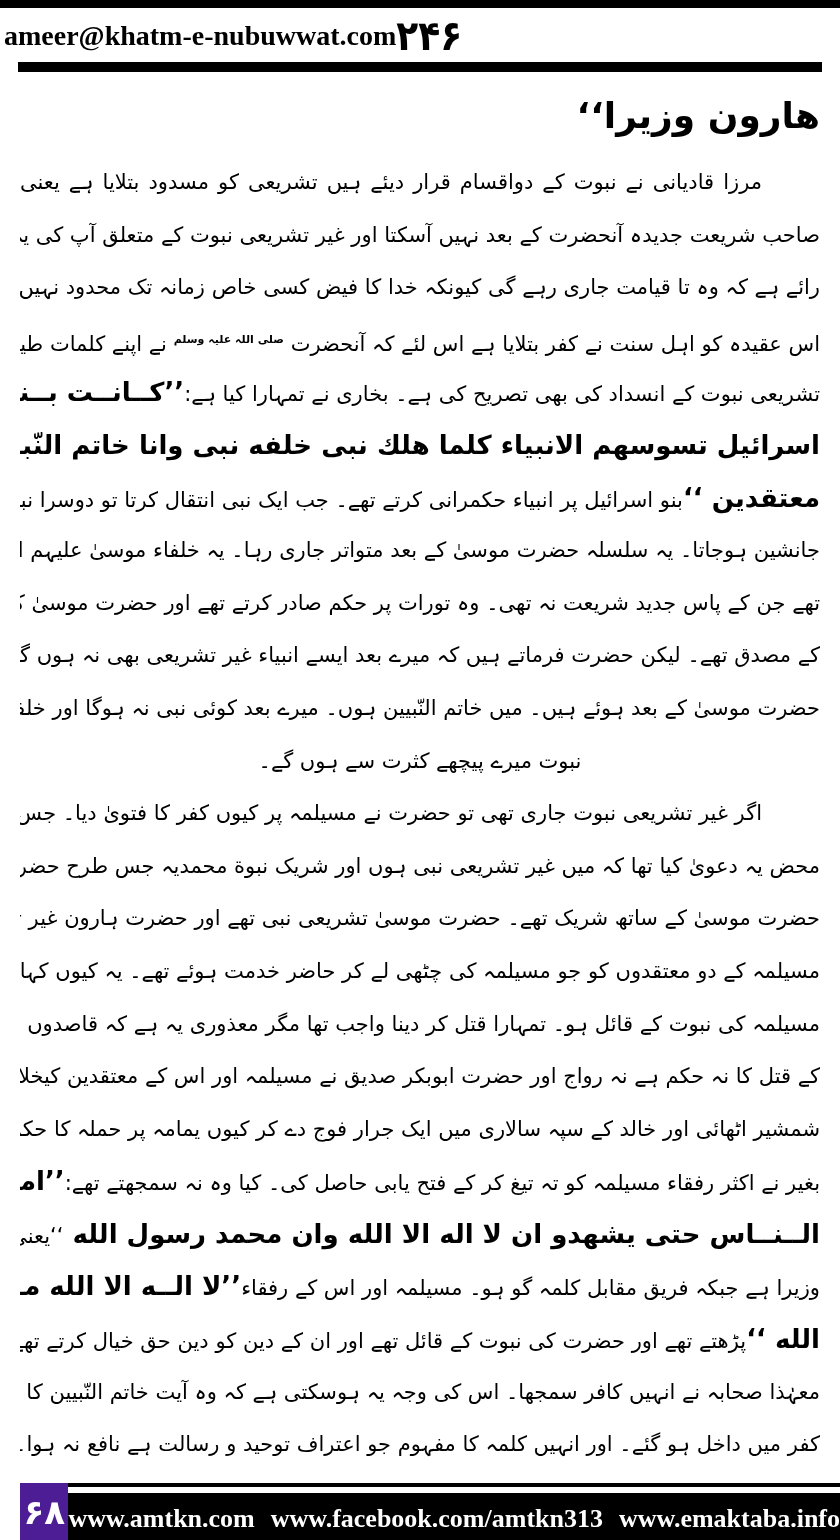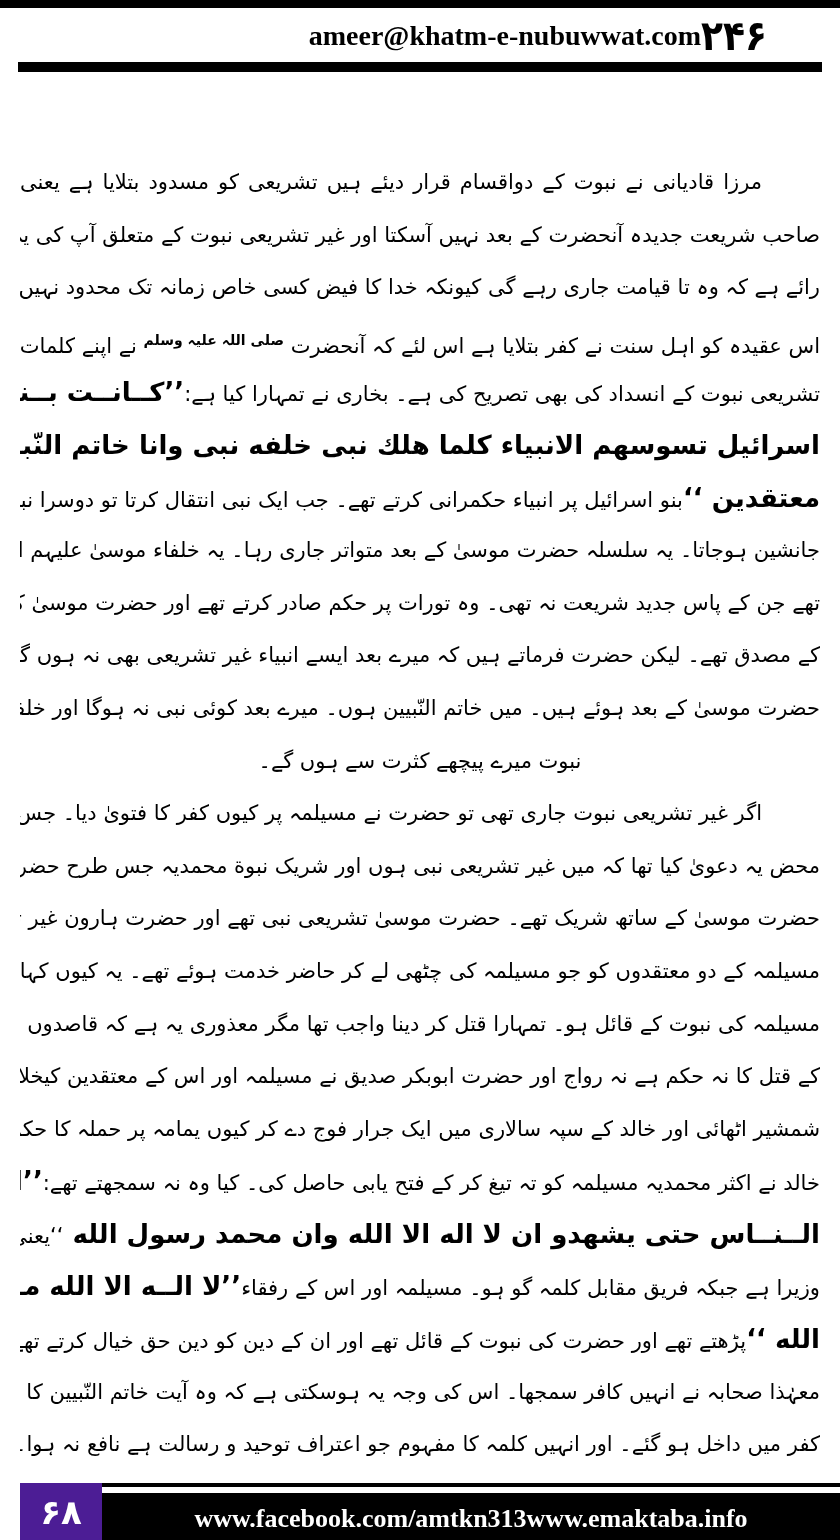--- a/index.html
+++ b/index.html
@@ -8,22 +8,22 @@
     width:840px;height:1540px;
     margin:0 auto;
     background:#ffffff;
     overflow:hidden;
     font-family:"DejaVu Sans",sans-serif;
     color:#000;
   }
   .topbar{position:absolute;top:0;left:0;width:840px;height:8px;background:#000;}
   .header{
     position:absolute;top:10px;left:0;width:787px;height:52px;
-    display:flex;align-items:center;justify-content:flex-end;
-    padding:0 20px;box-sizing:border-box;
+    display:flex;align-items:center;justify-content:flex-start;
+    padding:0 4px;box-sizing:border-box;
   }
   .email{
     font-family:"Liberation Serif",serif;
     font-weight:bold;font-size:28px;letter-spacing:0;
   }
   .pagenum{
     font-family:"DejaVu Sans",sans-serif;
     font-weight:bold;font-size:36px;line-height:1;
     transform:scaleY(1.15);
   }
@@ -47,21 +47,21 @@
     height:52.6px;line-height:52.6px;
     text-align:justify;text-align-last:justify;-moz-text-align-last:justify;
     text-justify:inter-word;
     white-space:nowrap;
     font-size:21px;
   }
   .line.first{padding-right:58px;}
   .line.center{text-align-last:center;-moz-text-align-last:center;}
   .ur{font-size:21px;}
   .ar{font-weight:bold;font-size:26px;}
-  .saw{font-weight:bold;font-size:14px;vertical-align:super;}
+  .saw{font-weight:bold;font-size:11px;vertical-align:super;}
   .footer{
     position:absolute;left:0;bottom:0;width:840px;height:57px;
     display:flex;align-items:stretch;
   }
   .footer-pagebox{
     margin-left:20px;width:82px;background:#4c1d95;
     display:flex;align-items:center;justify-content:center;
   }
   .footer-pagenum{
     color:#fff;font-weight:bold;font-size:34px;line-height:1;
@@ -71,36 +71,37 @@
   .double-rule{
     height:6px;background:#fff;
     border-top:4px solid #000;border-bottom:4px solid #000;
   }
   .footer-bar{
     flex:1;background:#000;color:#fff;
     display:flex;align-items:center;justify-content:center;
     font-family:"Liberation Serif",serif;font-weight:bold;font-size:26px;
     white-space:nowrap;
   }
-  .flink + .flink{margin-left:0;text-align:right;}
+  .flink + .flink{margin-left:16px;text-align:right;}
 </style>
 </head>
 <body>
 
 <div class="page">
 
   <div class="topbar"></div>
 
   <div class="header">
     <span class="email">ameer@khatm-e-nubuwwat.com</span>
     <span class="pagenum">۲۴۶</span>
   </div>
 
   <div class="rule"></div>
 
+  <div class="heading">هارون وزیرا‘‘</div>
 
   <div class="bodytext" id="body-lines">
       <div class="line first"><span class="ur">مرزا قادیانی نے نبوت کے دواقسام قرار دیئے ہیں تشریعی کو مسدود بتلایا ہے یعنی</span></div>
       <div class="line"><span class="ur">صاحب شریعت جدیدہ آنحضرت کے بعد نہیں آسکتا اور غیر تشریعی نبوت کے متعلق آپ کی یہ</span></div>
       <div class="line"><span class="ur">رائے ہے کہ وہ تا قیامت جاری رہے گی کیونکہ خدا کا فیض کسی خاص زمانہ تک محدود نہیں ہوسکتا اور</span></div>
       <div class="line"><span class="ur">اس عقیدہ کو اہل سنت نے کفر بتلایا ہے اس لئے کہ آنحضرت </span><span class="saw">صلی اللہ علیہ وسلم</span><span class="ur"> نے اپنے کلمات طیبات میں غیر</span></div>
       <div class="line"><span class="ur">تشریعی نبوت کے انسداد کی بھی تصریح کی ہے۔ بخاری نے تمہارا کیا ہے:</span><span class="ar">’’کــانــت بــنــوا</span></div>
       <div class="line"><span class="ar">اسرائیل تسوسهم الانبیاء کلما هلك نبی خلفه نبی وانا خاتم النّبیین لا نبی</span></div>
       <div class="line"><span class="ar">معتقدین ‘‘</span><span class="ur">بنو اسرائیل پر انبیاء حکمرانی کرتے تھے۔ جب ایک نبی انتقال کرتا تو دوسرا نبی اس کا</span></div>
       <div class="line"><span class="ur">جانشین ہوجاتا۔ یہ سلسلہ حضرت موسیٰ کے بعد متواتر جاری رہا۔ یہ خلفاء موسیٰ علیہم السلام کہلاتے</span></div>
@@ -108,34 +109,35 @@
       <div class="line"><span class="ur">کے مصدق تھے۔ لیکن حضرت فرماتے ہیں کہ میرے بعد ایسے انبیاء غیر تشریعی بھی نہ ہوں گے جیسے</span></div>
       <div class="line"><span class="ur">حضرت موسیٰ کے بعد ہوئے ہیں۔ میں خاتم النّبیین ہوں۔ میرے بعد کوئی نبی نہ ہوگا اور خلفاء بغیر</span></div>
       <div class="line center"><span class="ur">نبوت میرے پیچھے کثرت سے ہوں گے۔</span></div>
       <div class="line first"><span class="ur">اگر غیر تشریعی نبوت جاری تھی تو حضرت نے مسیلمہ پر کیوں کفر کا فتویٰ دیا۔ جس نے</span></div>
       <div class="line"><span class="ur">محض یہ دعویٰ کیا تھا کہ میں غیر تشریعی نبی ہوں اور شریک نبوة محمدیہ جس طرح حضرت ہارون</span></div>
       <div class="line"><span class="ur">حضرت موسیٰ کے ساتھ شریک تھے۔ حضرت موسیٰ تشریعی نبی تھے اور حضرت ہارون غیر تشریعی۔ پھر</span></div>
       <div class="line"><span class="ur">مسیلمہ کے دو معتقدوں کو جو مسیلمہ کی چٹھی لے کر حاضر خدمت ہوئے تھے۔ یہ کیوں کہا کہ تم بھی</span></div>
       <div class="line"><span class="ur">مسیلمہ کی نبوت کے قائل ہو۔ تمہارا قتل کر دینا واجب تھا مگر معذوری یہ ہے کہ قاصدوں اور سفیروں</span></div>
       <div class="line"><span class="ur">کے قتل کا نہ حکم ہے نہ رواج اور حضرت ابوبکر صدیق نے مسیلمہ اور اس کے معتقدین کیخلاف کیوں</span></div>
       <div class="line"><span class="ur">شمشیر اٹھائی اور خالد کے سپہ سالاری میں ایک جرار فوج دے کر کیوں یمامہ پر حملہ کا حکم دیا حتیٰ کہ</span></div>
-      <div class="line"><span class="ur">خالد نے اکثر محمدیہ مسیلمہ کو تہ تیغ کر کے فتح یابی حاصل کی۔ کیا وہ نہ سمجھتے تھے:</span><span class="ar">’’امرت ان اقاتل</span></div>
+      <div class="line"><span class="ur">بغیر نے اکثر رفقاء مسیلمہ کو تہ تیغ کر کے فتح یابی حاصل کی۔ کیا وہ نہ سمجھتے تھے:</span><span class="ar">’’امرت ان اقاتل</span></div>
       <div class="line"><span class="ar">الــنــاس حتی یشهدو ان لا اله الا الله وان محمد رسول الله </span><span class="ur">‘‘یعنی قتال اس وقت</span></div>
       <div class="line"><span class="ur">وزیرا ہے جبکہ فریق مقابل کلمہ گو ہو۔ مسیلمہ اور اس کے رفقاء</span><span class="ar">’’لا الــه الا الله مــحــمــد رسول</span></div>
       <div class="line"><span class="ar">الله ‘‘</span><span class="ur">پڑھتے تھے اور حضرت کی نبوت کے قائل تھے اور ان کے دین کو دین حق خیال کرتے تھے۔</span></div>
       <div class="line"><span class="ur">معہٰذا صحابہ نے انہیں کافر سمجھا۔ اس کی وجہ یہ ہوسکتی ہے کہ وہ آیت خاتم النّبیین کا انکار کر کے دائرہ</span></div>
       <div class="line"><span class="ur">کفر میں داخل ہو گئے۔ اور انہیں کلمہ کا مفہوم جو اعتراف توحید و رسالت ہے نافع نہ ہوا۔</span></div>
     </div>
 
   <div class="footer">
     <div class="footer-pagebox">
       <span class="footer-pagenum">۶۸</span>
     </div>
     <div class="footer-right">
       <div class="double-rule"></div>
       <div class="footer-bar" id="footer-links">
+          <span class="flink">www.amtkn.com</span>
           <span class="flink">www.facebook.com/amtkn313</span>
           <span class="flink">www.emaktaba.info</span>
         </div>
     </div>
   </div>
 
 </div>
 
 </body></html>

